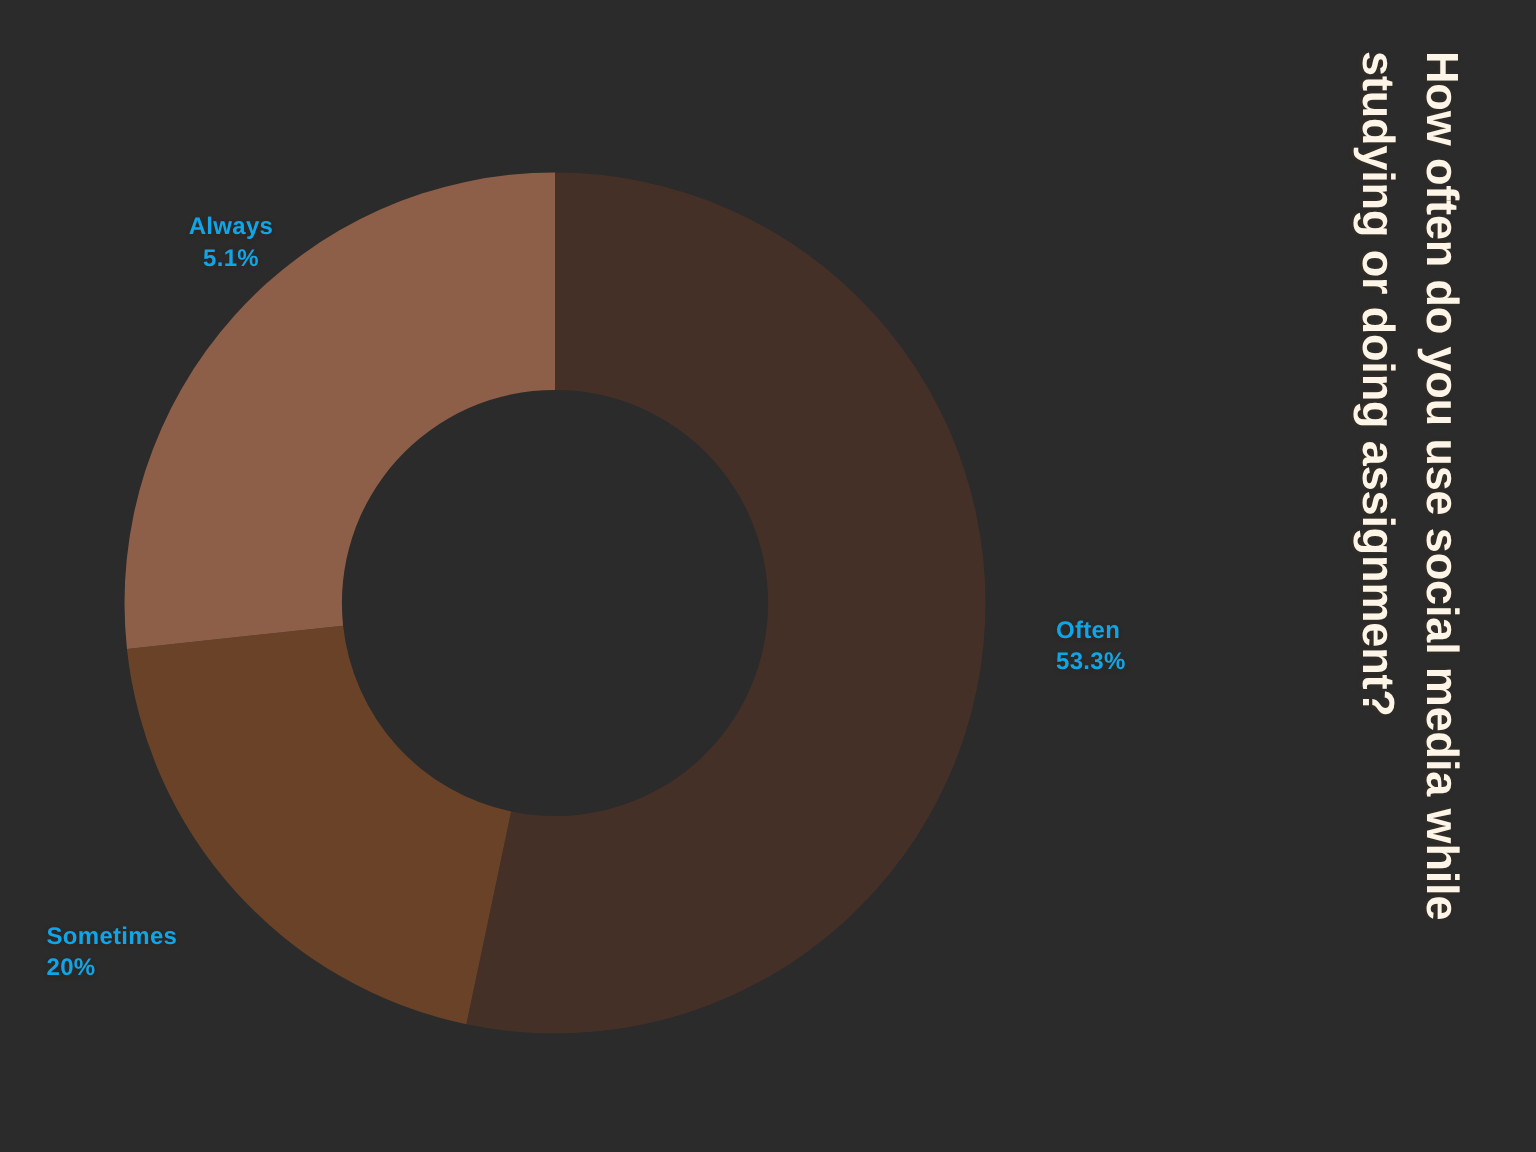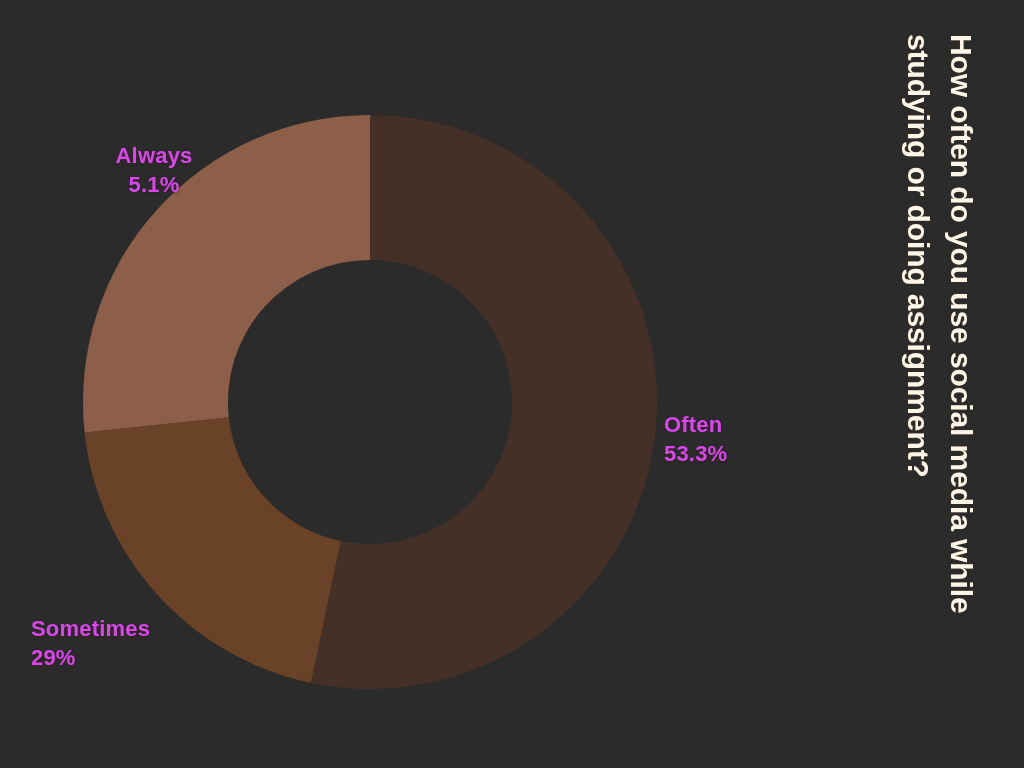--- a/index.html
+++ b/index.html
@@ -44,44 +44,44 @@
     left: 83px;
     top: 115px;
     width: 574px;
     height: 574px;
     overflow: visible;
   }
 
   
   .slice-label {
     position: absolute;
-    color: #d946ef;
+    color: #0ea5e9;
     font-weight: bold;
-    font-size: 22px;
+    font-size: 16px;
     line-height: 1.32;
     letter-spacing: 0.2px;
     text-shadow: 0 1px 3px rgba(60, 26, 0, 0.40);
     white-space: nowrap;
   }
   .slice-label .lbl-name { display: block; }
   .slice-label .lbl-value { display: block; }
 
   #label-always {
     left: 79px;
     top: 141px;
     text-align: center;
     width: 150px;
   }
   #label-sometimes {
     left: 31px;
     top: 614px;
     width: 150px;
   }
   #label-often {
-    left: 664px;
+    left: 704px;
     top: 410px;
     text-align: left;
     width: 170px;
   }
 
   
   #title-block {
     position: absolute;
     right: 0;
     top: 0;
@@ -126,21 +126,21 @@
       <span class="lbl-value">53.3%</span>
     </div>
 
     <div class="slice-label" id="label-always">
       <span class="lbl-name">Always</span>
       <span class="lbl-value">5.1%</span>
     </div>
 
     <div class="slice-label" id="label-sometimes">
       <span class="lbl-name">Sometimes</span>
-      <span class="lbl-value">29%</span>
+      <span class="lbl-value">20%</span>
     </div>
 
   </div>
 
   <div id="title-block">
     <div id="title-rot">
       <span class="title-line">How often do you use social media while</span>
       <span class="title-line">studying or doing assignment?</span>
     </div>
   </div>

